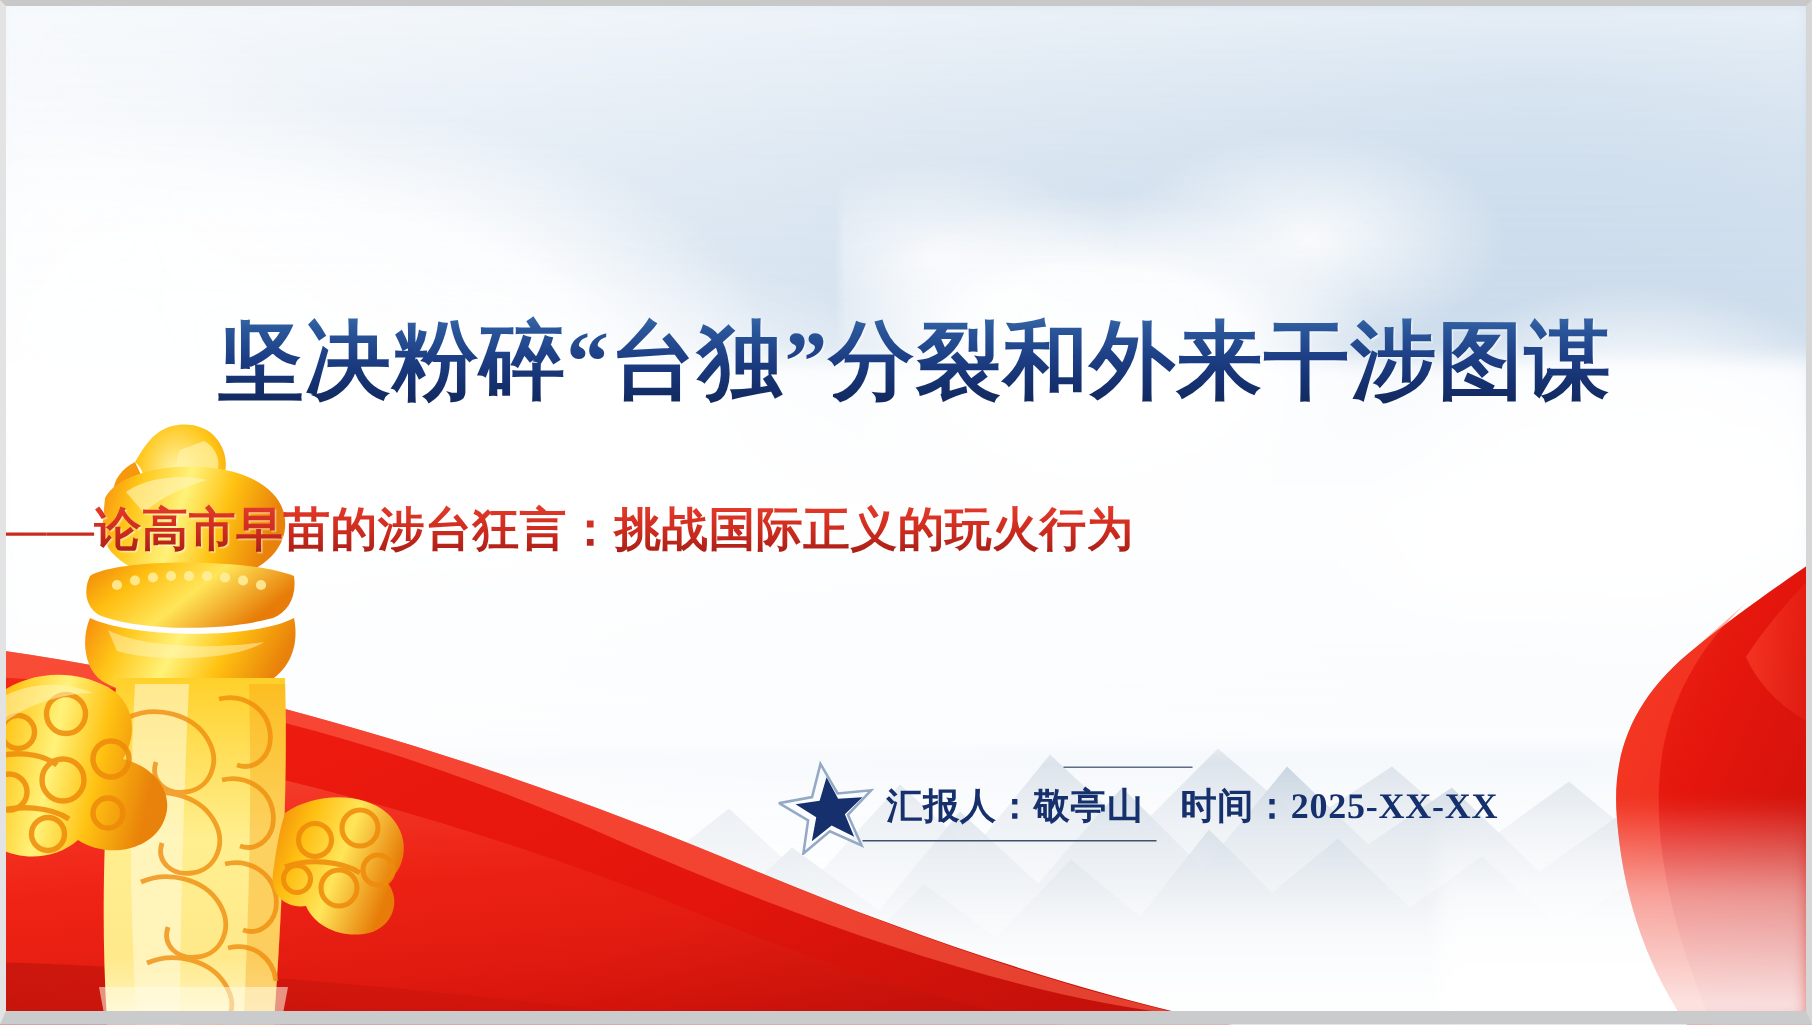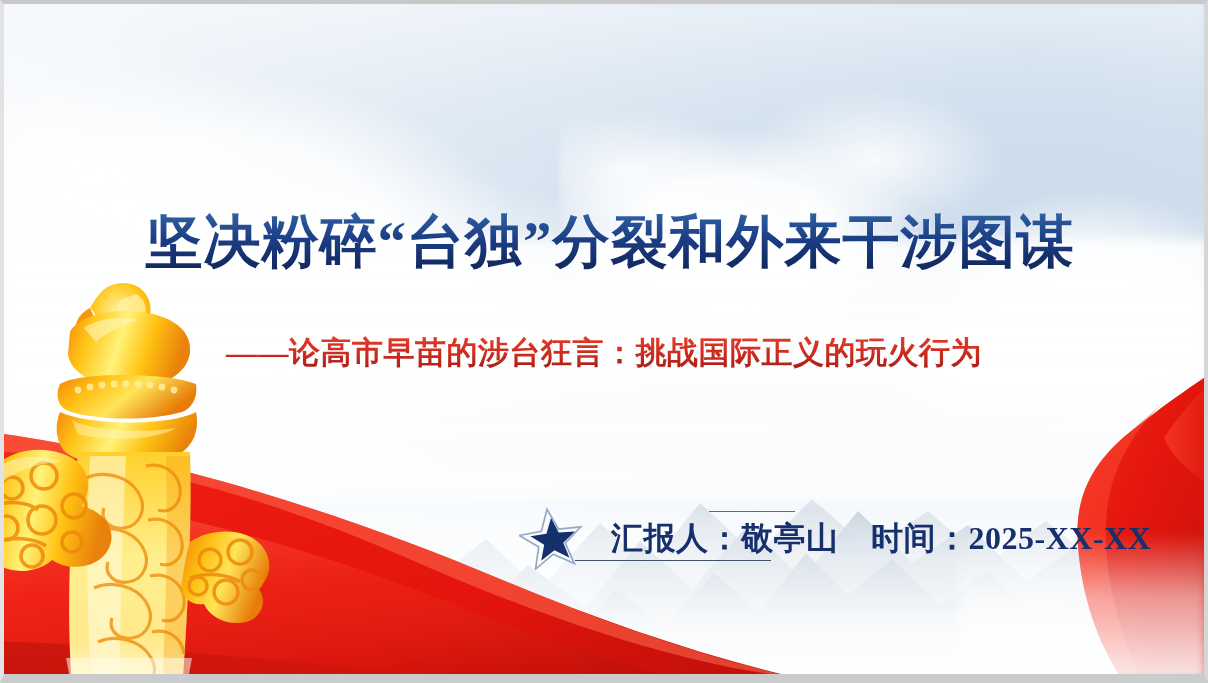--- a/index.html
+++ b/index.html
@@ -118,21 +118,20 @@
     -webkit-background-clip:text;
     background-clip:text;
     color:transparent;
     -webkit-text-fill-color:transparent;
     filter:drop-shadow(1px 1px 0 rgba(255,255,255,.55));
     padding-left:12px;
   }
 
   #subtitle {
     position:absolute; left:0; top:330px; width:1208px;
-    text-align:center;
     font-family:"Liberation Serif", "DejaVu Serif", serif;
     font-weight:bold;
     font-size:31px;
     line-height:46px;
     letter-spacing:.5px;
     white-space:nowrap;
     background:linear-gradient(180deg,#e8483a 0%, #dd3526 26%, #c92a1e 56%, #a81f17 84%, #8f1b14 100%);
     -webkit-background-clip:text;
     background-clip:text;
     color:transparent;
@@ -147,26 +146,25 @@
   }
   #star-badge {
     position:absolute; left:0; top:6px; width:64px; height:64px;
   }
   #star-badge svg { display:block; width:100%; height:100%; }
 
   #presenter-text {
     position:absolute; left:72px; top:16px;
     font-family:"Liberation Serif", "DejaVu Serif", serif;
     font-weight:bold;
-    font-size:32px;
+    font-size:24px;
     line-height:44px;
     white-space:nowrap;
     color:#16306d;
     letter-spacing:.5px;
-    margin-left:20px;
   }
   #rule-top {
     position:absolute; left:190px; top:11px;
     width:86px; height:0;
     border-top:1.6px solid #5e6c86;
   }
   #rule-bottom {
     position:absolute; left:56px; top:60px;
     width:196px; height:0;
     border-top:1.6px solid #41506c;

